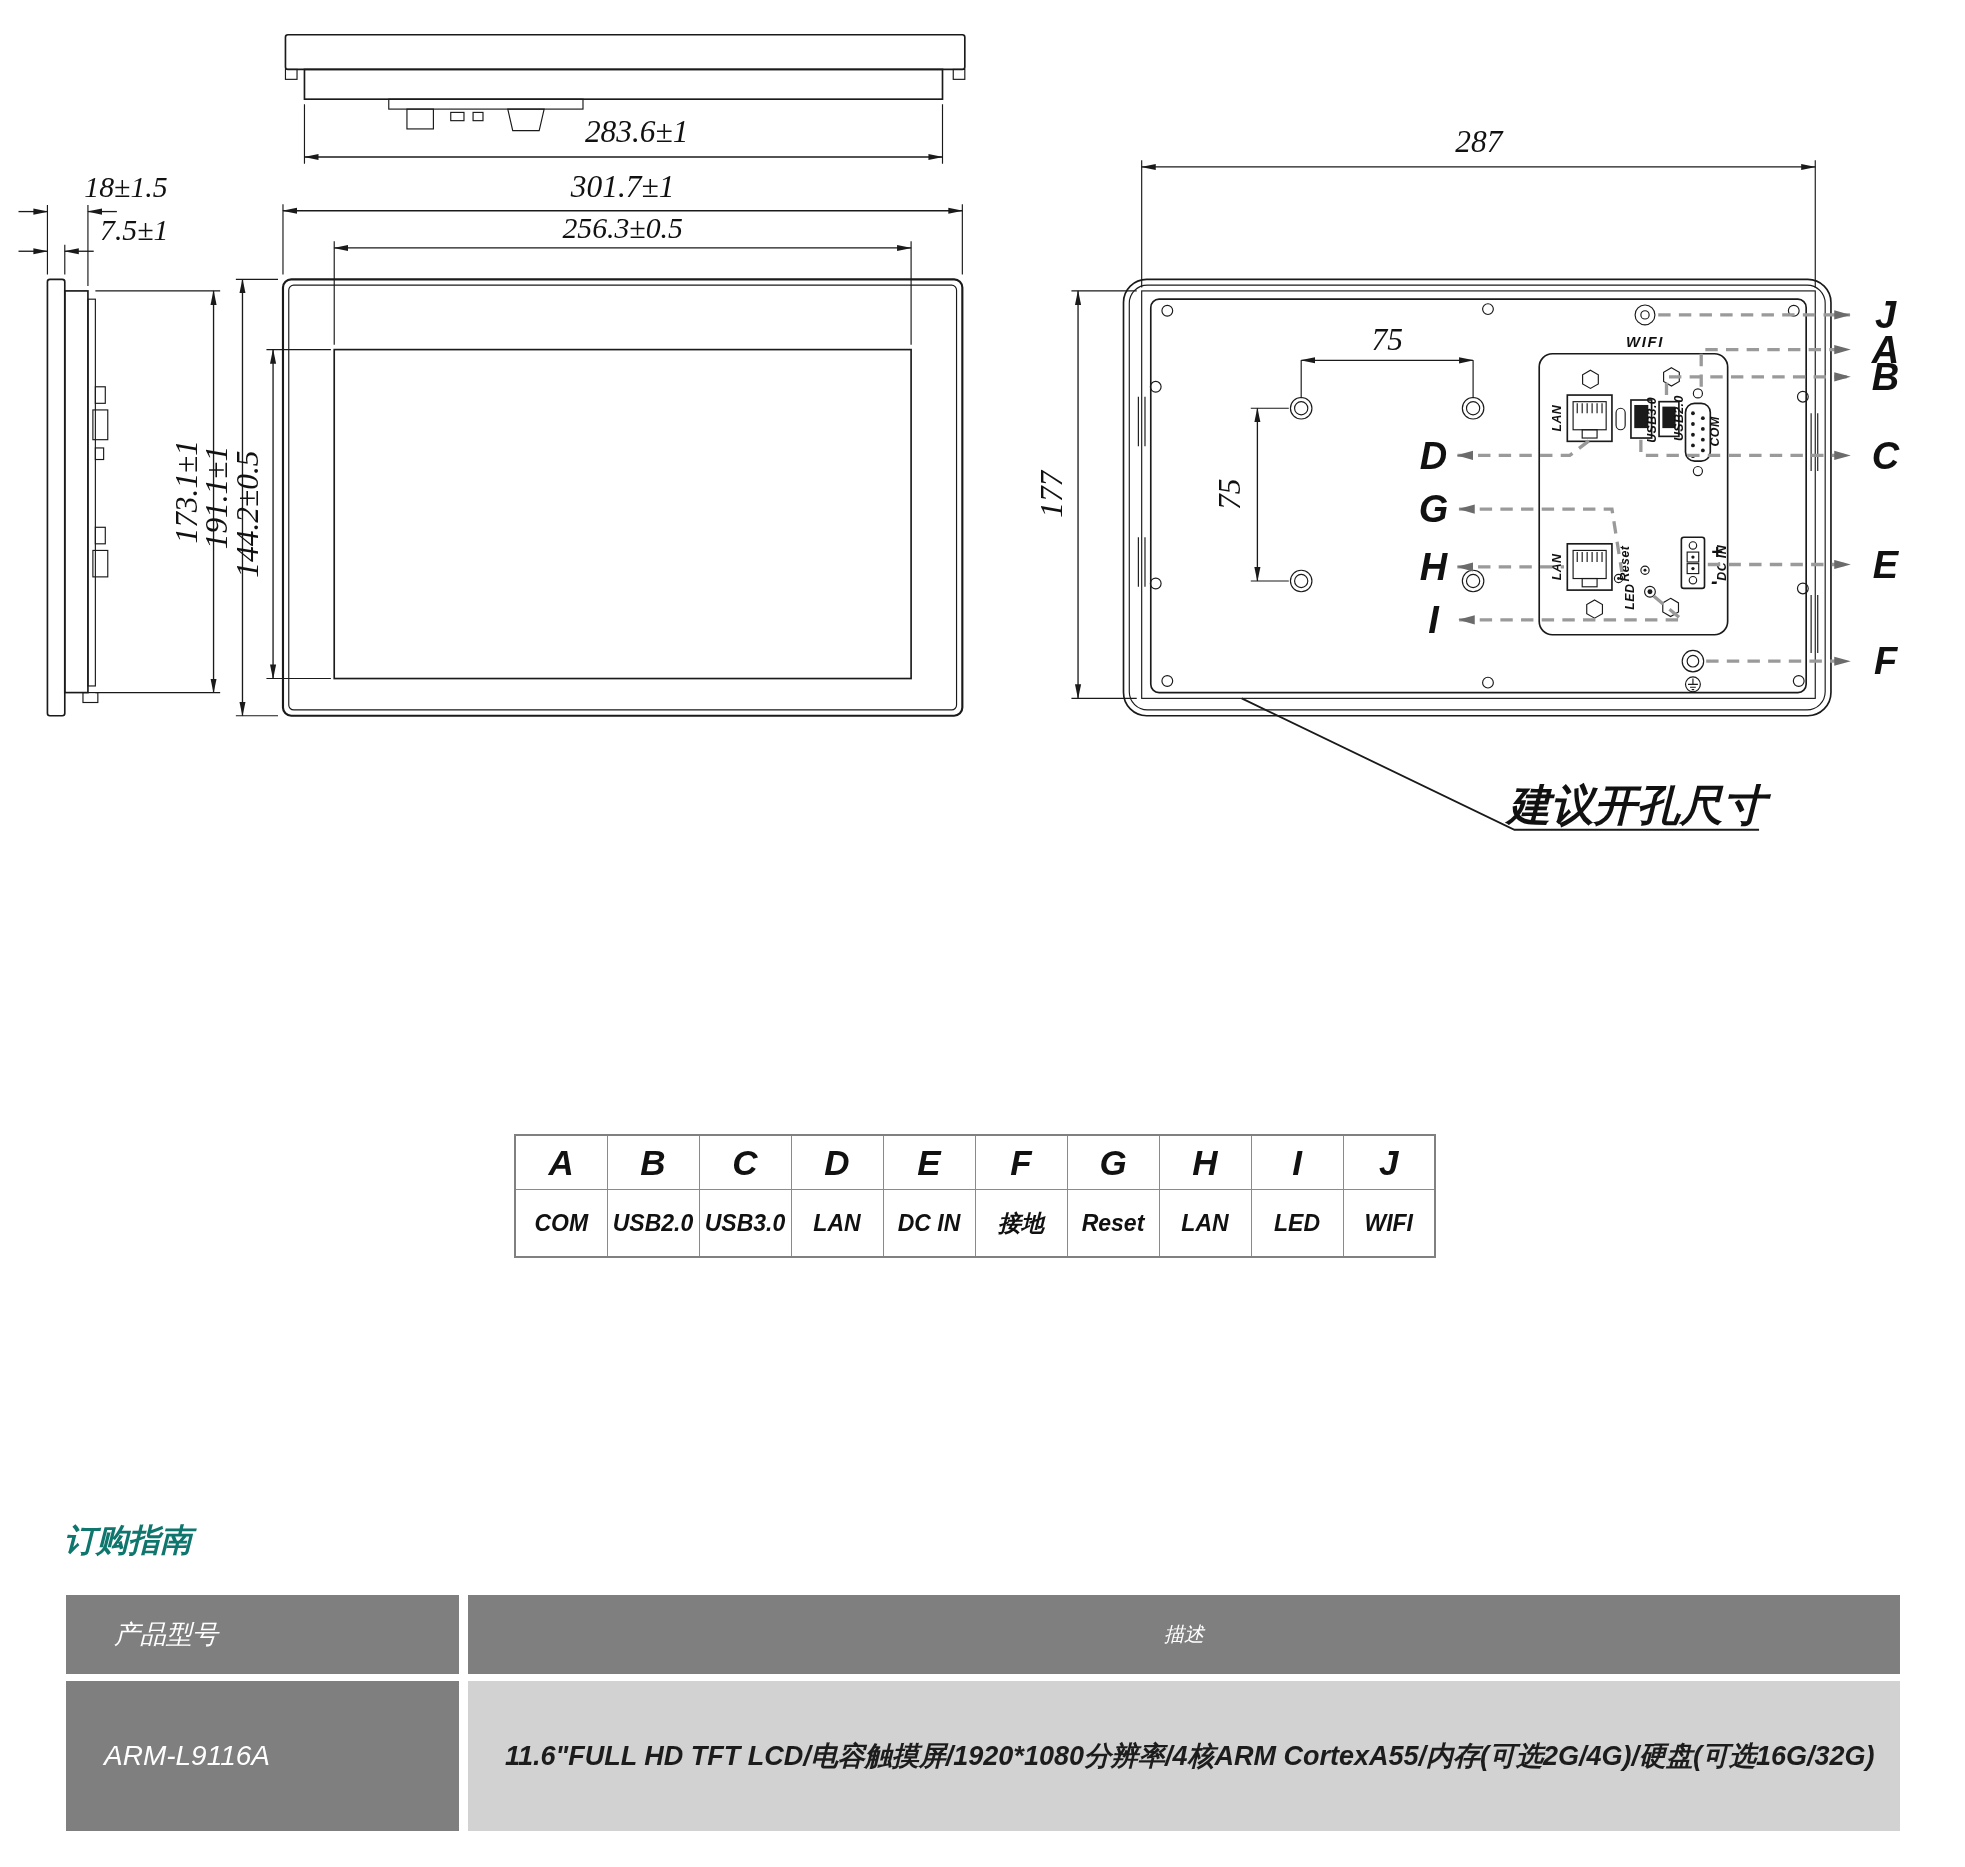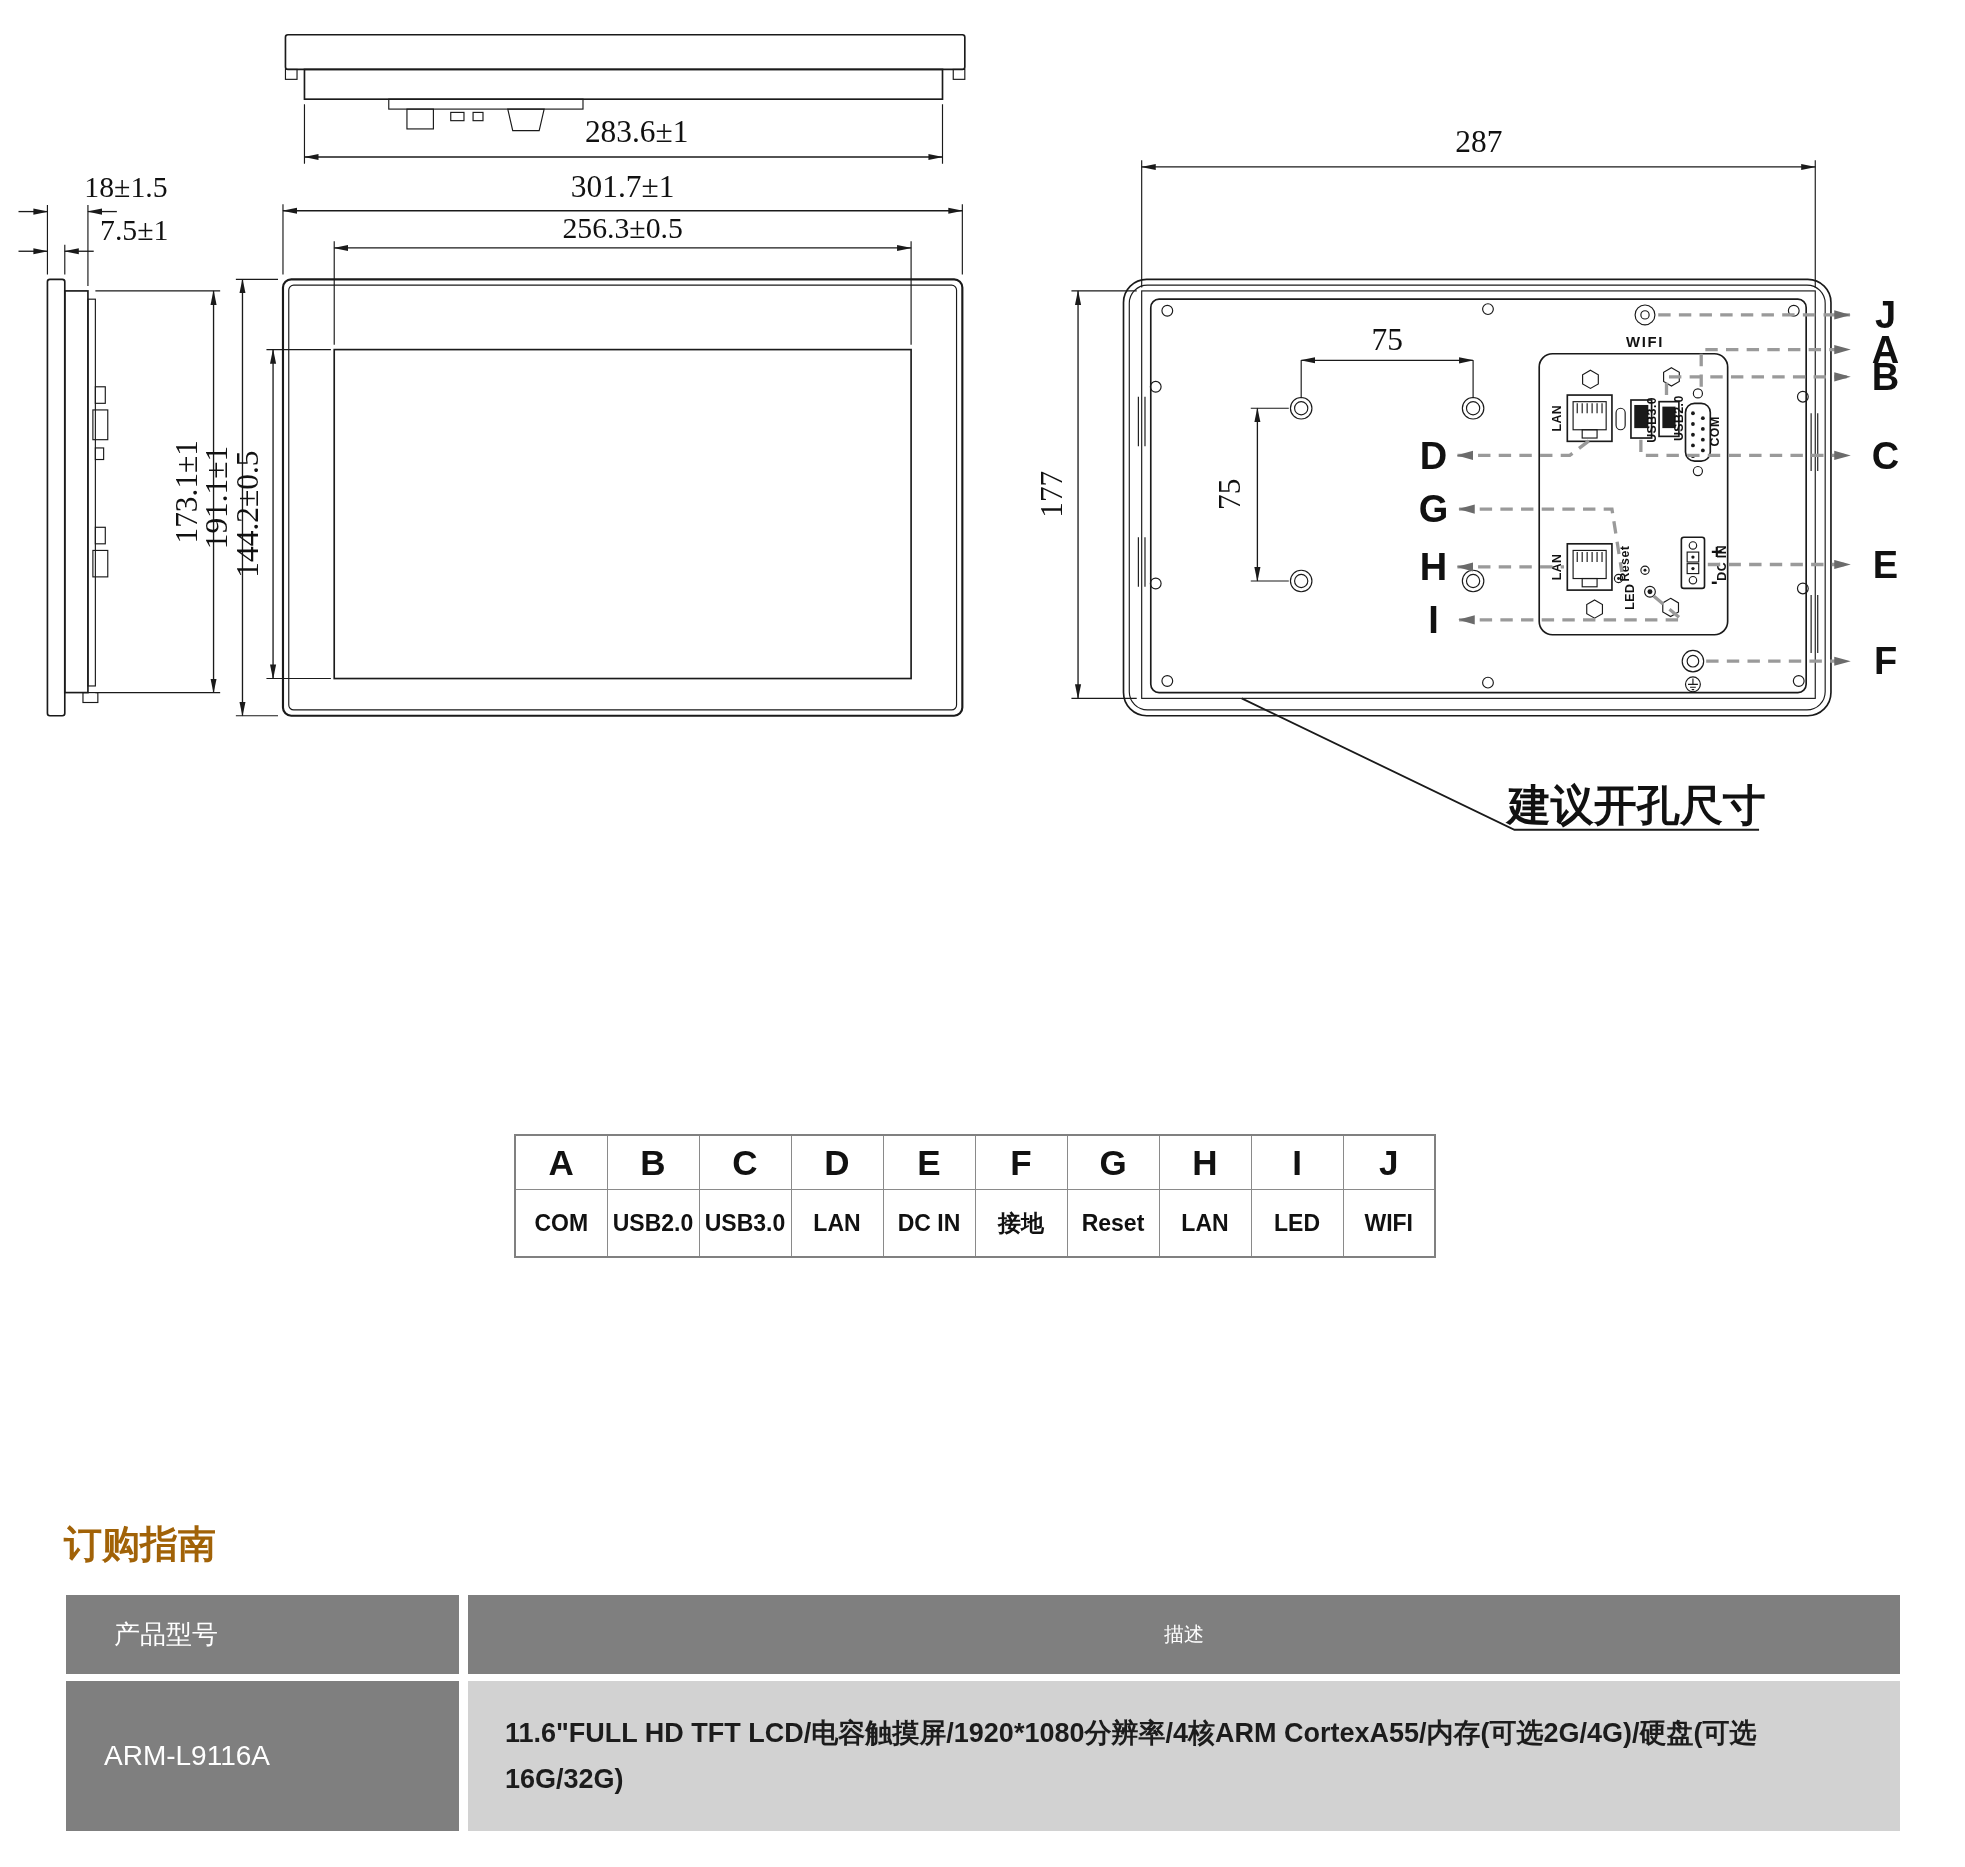--- a/index.html
+++ b/index.html
@@ -1,17 +1,17 @@
 <!DOCTYPE html>
 <html style="font-size:13.2px"><head>
 <meta charset="utf-8">
 <style>
   html,body{margin:0;padding:0;background:#fff;}
   #stage{position:relative;width:1966px;height:1867px;background:#fff;overflow:hidden;
-         font-family:"Liberation Sans",sans-serif;}
+         font-family:"Liberation Sans",sans-serif;font-style:italic;}
   svg{position:absolute;left:0;top:0;}
   svg .ln{stroke:#1a1a1a;stroke-width:2;fill:none;}
   svg .ln3{stroke:#1a1a1a;stroke-width:2.6;fill:none;}
   svg .thin{stroke:#1a1a1a;stroke-width:1.4;fill:none;}
   svg .dimln{stroke:#1a1a1a;stroke-width:1.6;fill:none;}
   svg .fillb{fill:#1a1a1a;stroke:none;}
   svg .leader{stroke:#9a9a9a;stroke-width:4;fill:none;stroke-dasharray:15 10;}
   svg .solidlead{stroke:#1a1a1a;stroke-width:2.2;fill:none;}
   svg text{fill:#111;}
   .dimt{font-family:"Liberation Serif",serif;font-size:38px;}
@@ -22,21 +22,21 @@
   .pm{font-family:"Liberation Sans",sans-serif;font-size:24px;font-weight:700;}
   .note{font-family:"Liberation Sans",sans-serif;font-size:52px;font-weight:700;}
   
   #portTable{position:absolute;left:514px;top:1134px;width:922px;border-collapse:collapse;
              table-layout:fixed;background:#fff;}
   #portTable td{border:1.7px solid #8a8a8a;text-align:center;vertical-align:middle;}
   #portTable tr.hd td{height:51px;font-size:35px;font-weight:700;color:#111;}
   #portTable tr.bd td{height:64px;font-size:23px;font-weight:700;color:#111;}
   #portTable{border:2.5px solid #808080;}
   
-  #ogHeading{position:absolute;left:64px;top:1519px;font-size:38px;font-weight:700;color:#a16207;}
+  #ogHeading{position:absolute;left:64px;top:1519px;font-size:32px;font-weight:700;color:#0f766e;}
   .og{position:absolute;color:#fff;}
   #ogH1{left:66px;top:1595px;width:393px;height:79px;background:#7f7f7f;
         display:flex;align-items:center;padding-left:48px;box-sizing:border-box;font-size:26px;}
   #ogH2{left:468px;top:1595px;width:1432px;height:79px;background:#7f7f7f;
         display:flex;align-items:center;justify-content:center;font-size:20px;}
   #ogM{left:66px;top:1681px;width:393px;height:150px;background:#7f7f7f;
        display:flex;align-items:center;padding-left:38px;box-sizing:border-box;font-size:28px;}
   #ogD{left:468px;top:1681px;width:1432px;height:150px;background:#d2d2d2;color:#1c1c1c;
        display:flex;flex-direction:column;justify-content:center;padding-left:37px;padding-right:25px;
        box-sizing:border-box;font-size:27px;font-weight:700;line-height:46px;}

